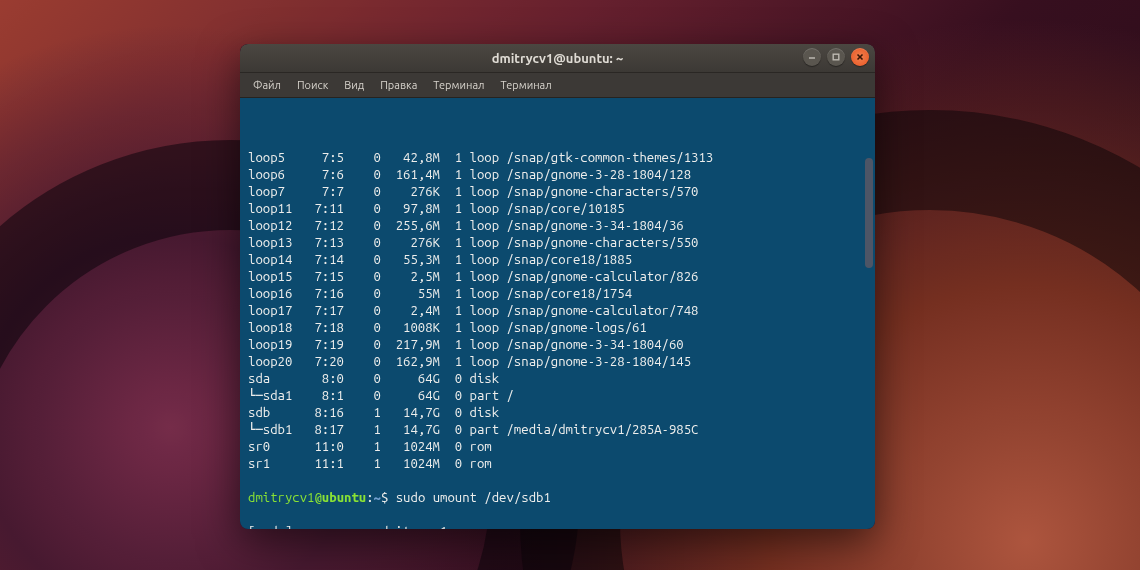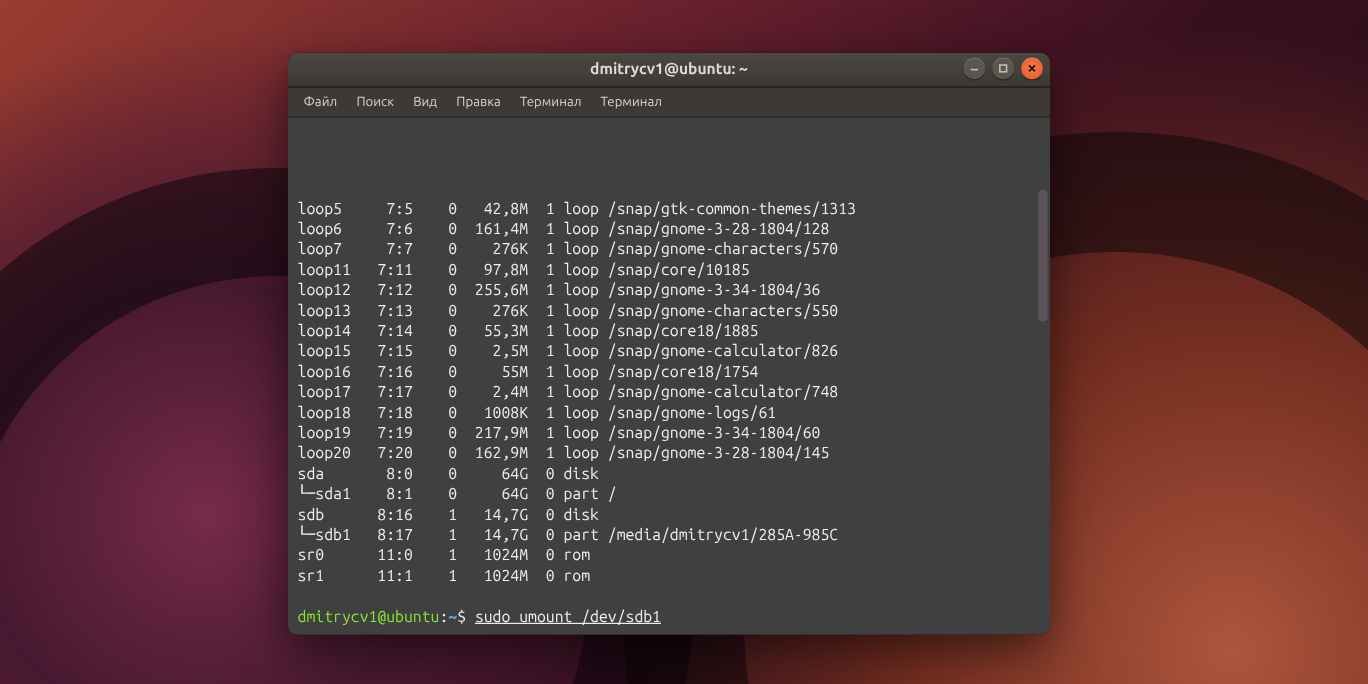--- a/index.html
+++ b/index.html
@@ -97,37 +97,37 @@
     font-size:11px;
     border-bottom:1px solid #262320;
   }
   .menubar .menu-item {
     padding:2px 7px;
     border-radius:3px;
   }
 
   .terminal-body {
     flex:1;
-    background:#404040;
+    background:#0c4a6e;
     color:#eeeeec;
     font-family: "Ubuntu Mono","DejaVu Sans Mono","Menlo",monospace;
     font-size:13.2px;
     line-height:17px;
-    padding:17px 8px 8px 8px;
+    padding:0 8px 8px 8px;
     white-space:pre;
     overflow:hidden;
     position:relative;
   }
   .terminal-body .row { white-space:pre; }
   .prompt-user { color:#8ae234; font-weight:400; }
-  .prompt-host { color:#8ae234; font-weight:400; }
+  .prompt-host { color:#8ae234; font-weight:700; }
   .prompt-colon { color:#eeeeec; }
   .prompt-path { color:#729fcf; font-weight:600; }
   .prompt-dollar { color:#eeeeec; }
-  .cmd { color:#eeeeec;text-decoration:underline; }
+  .cmd { color:#eeeeec; }
 
   .scrollbar {
     position:absolute;
     right:2px;
     top:60px;
     width:8px;
     height:110px;
     background:#6a5a63;
     border-radius:4px;
     opacity:0.7;

